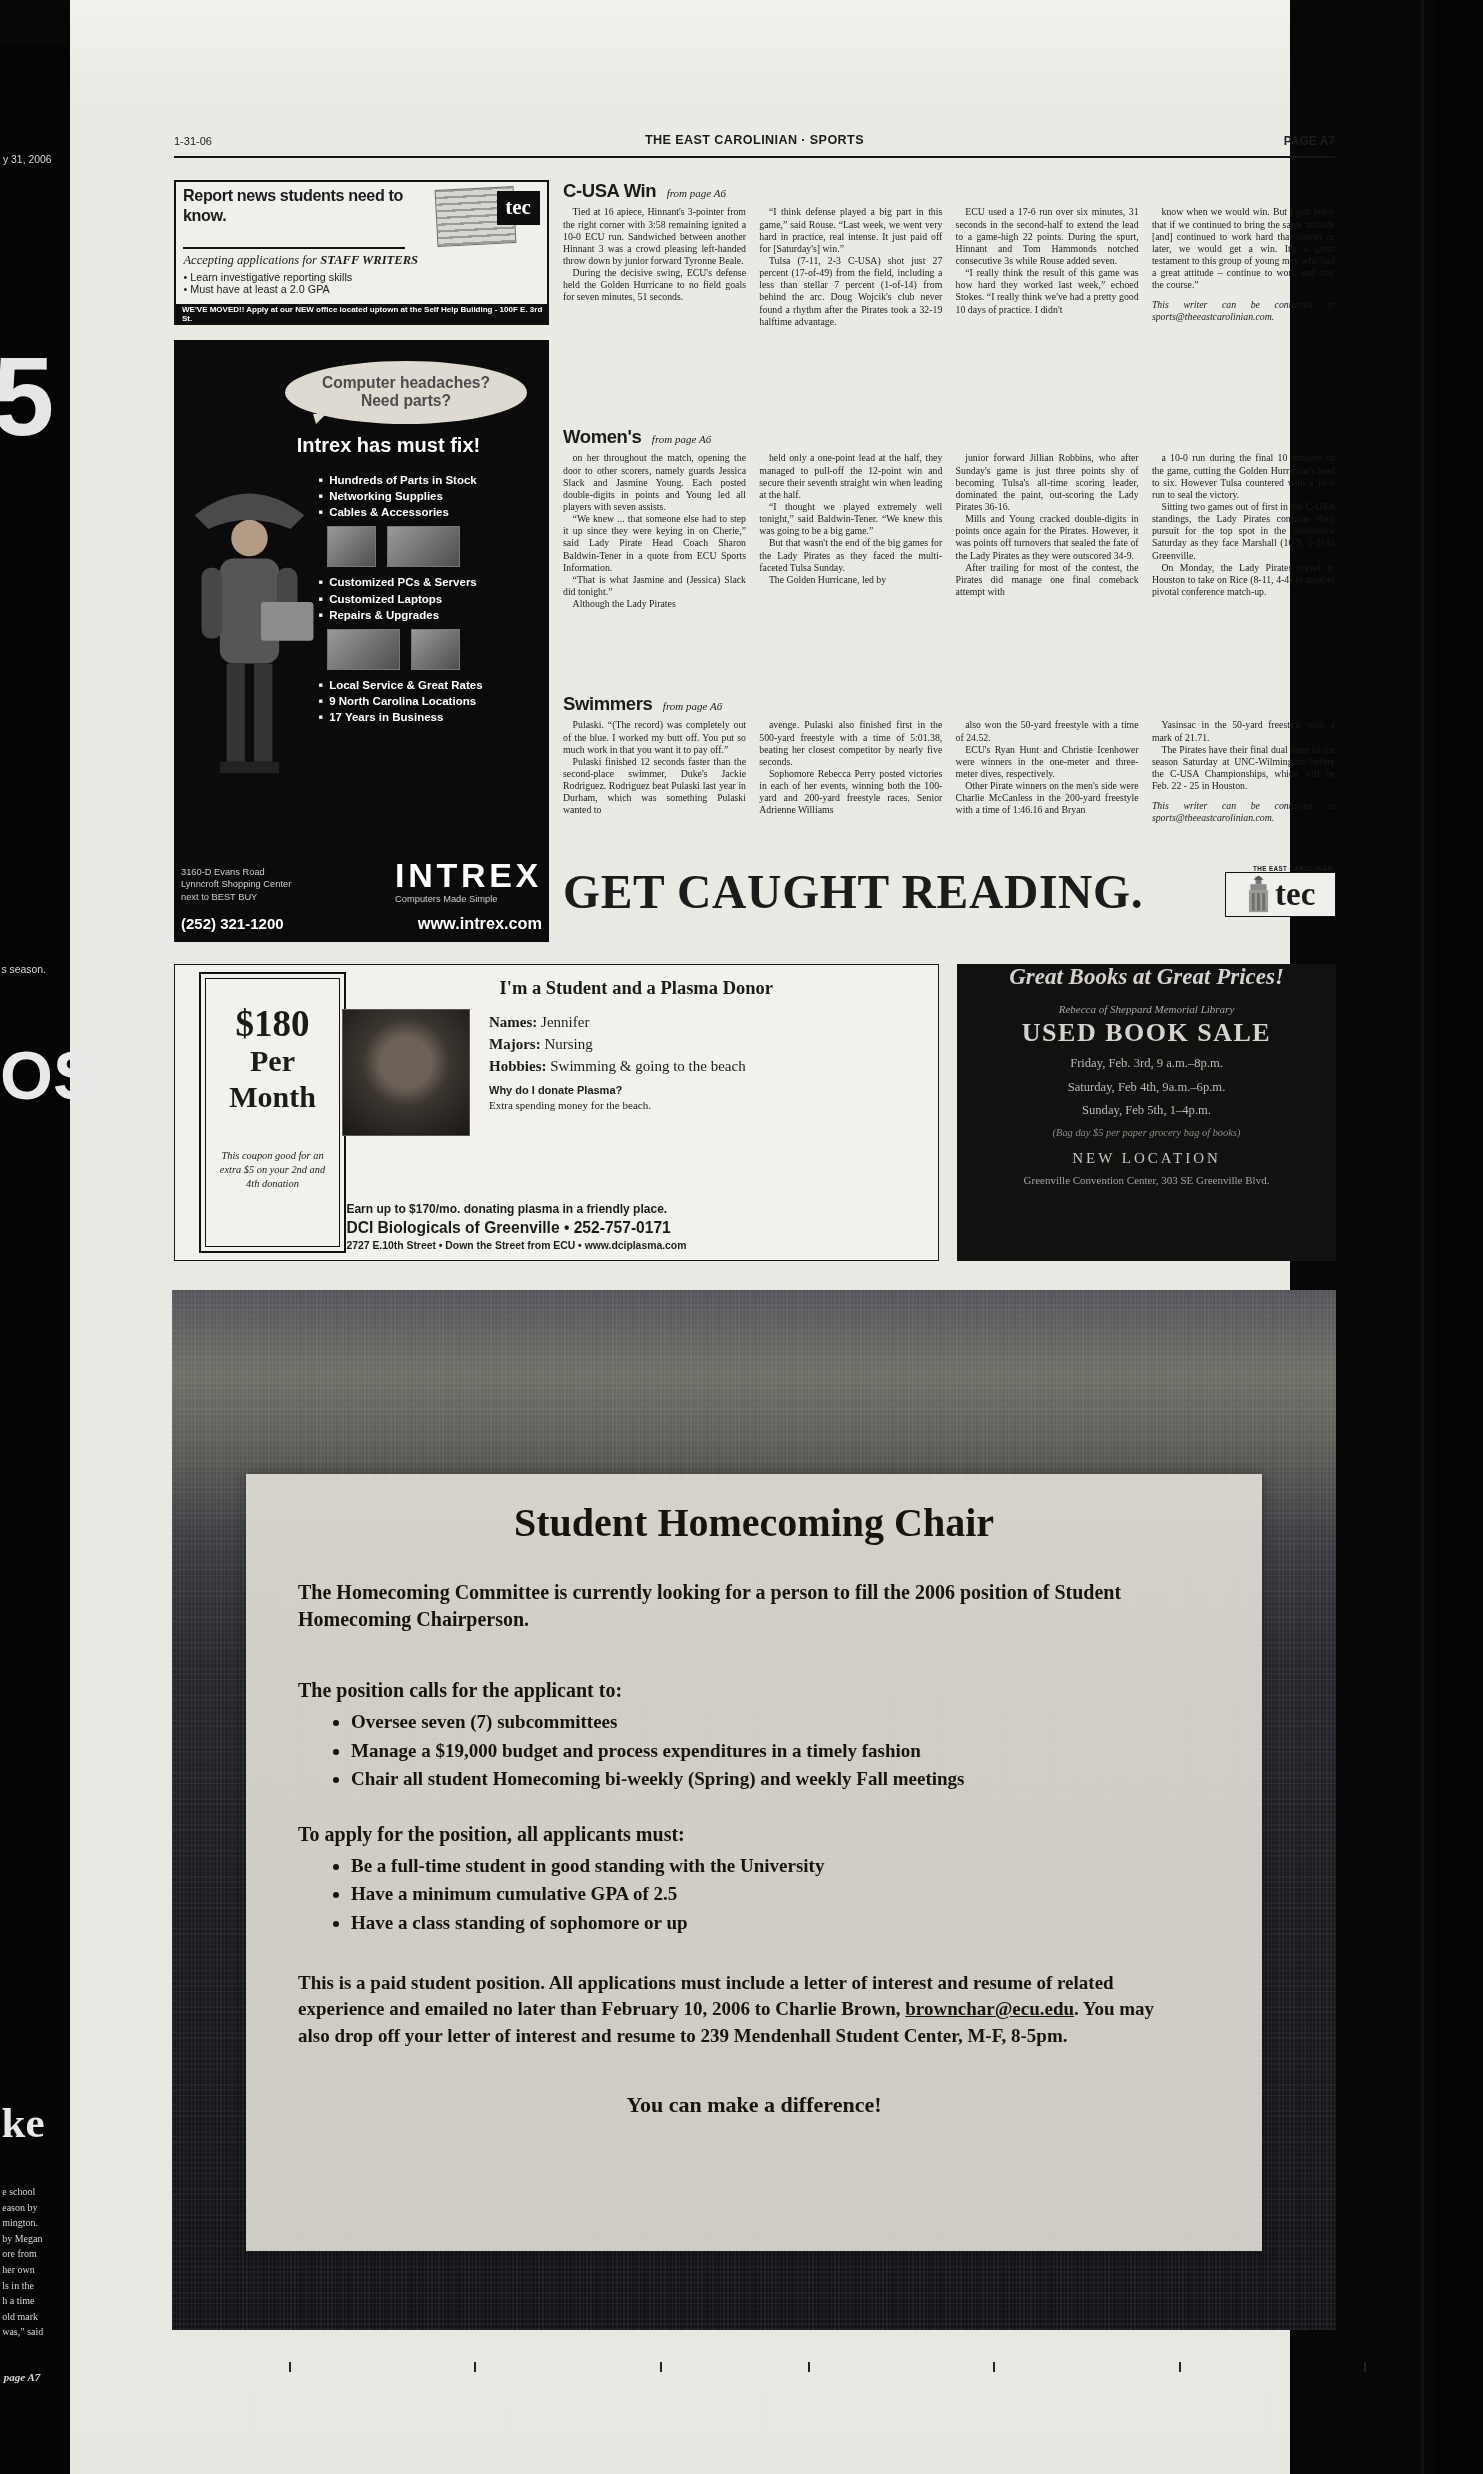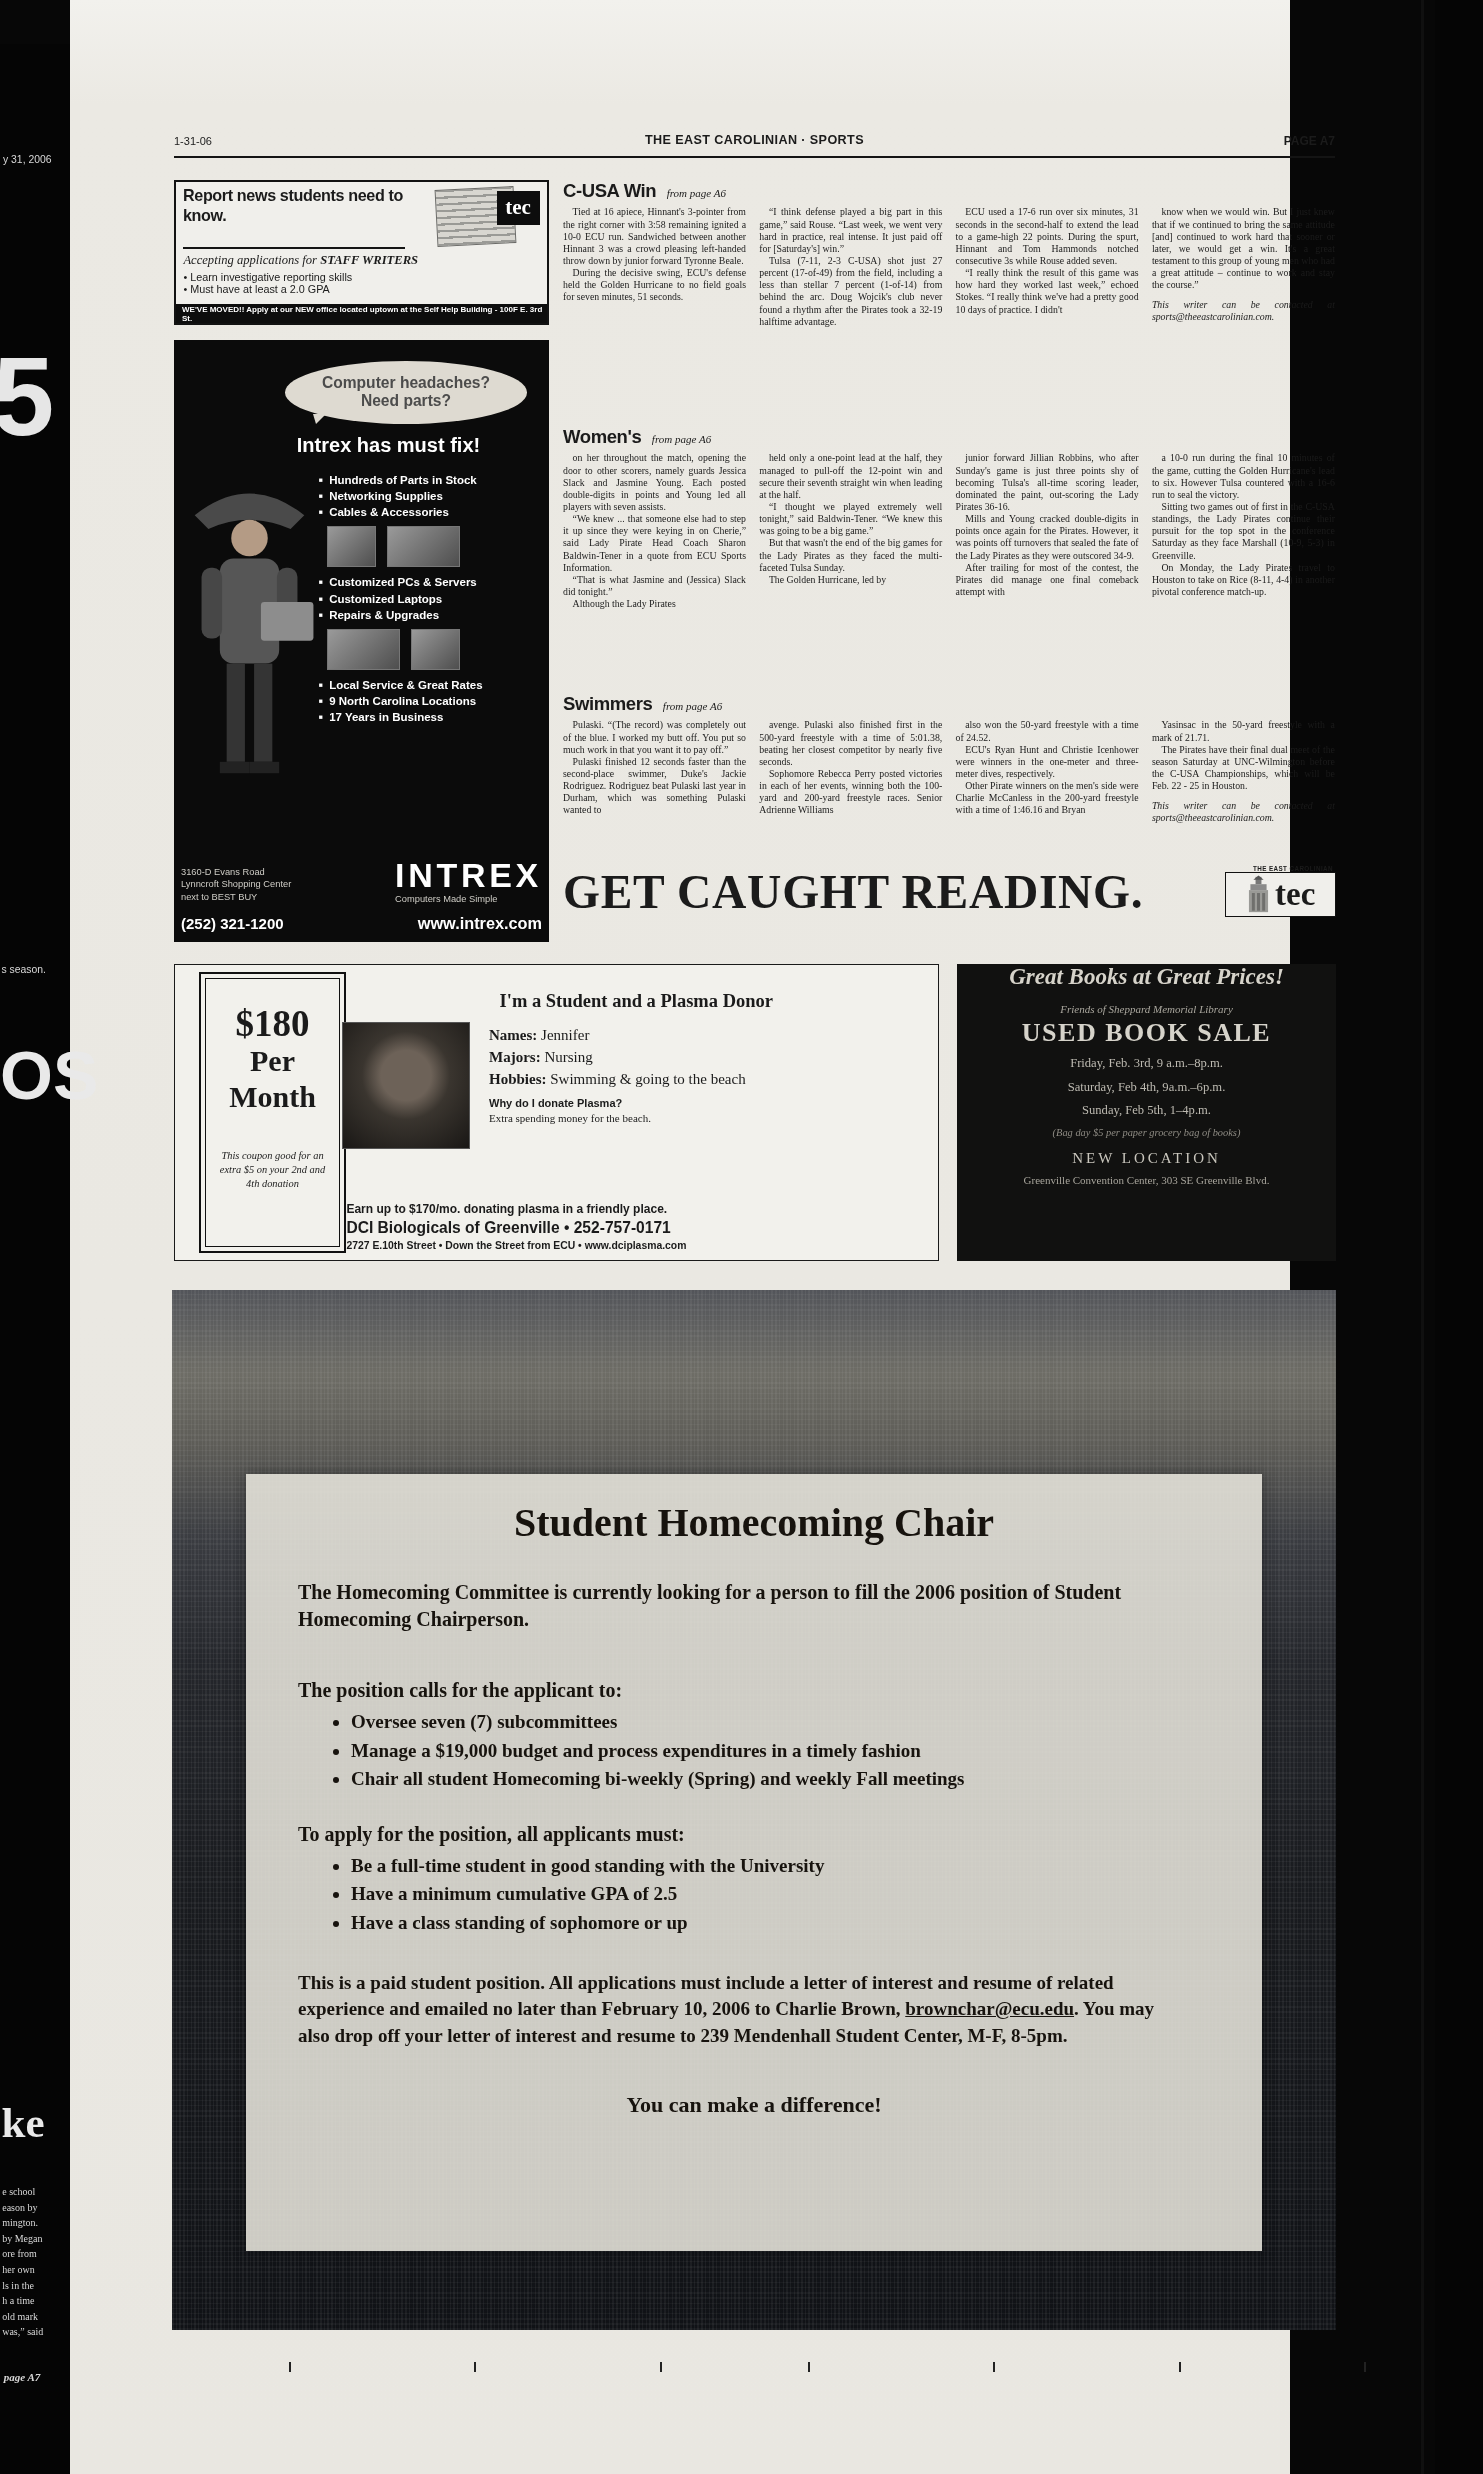--- a/index.html
+++ b/index.html
@@ -88,21 +88,21 @@
   .banner-tec-word{font:bold 33px "Liberation Serif",serif;line-height:33px;}
   
   .plasma{position:absolute;left:104px;top:964px;width:765px;height:297px;background:#f2f1ec;
           border:1.5px solid #1a1a1a;box-sizing:border-box;}
   .coupon{position:absolute;left:24px;top:7.4px;bottom:7.4px;width:147px;border:2.2px solid #111;
           outline:0.7px solid #111;outline-offset:-7.4px;text-align:center;padding-top:30px;box-sizing:border-box;}
   .coupon-amt{font:bold 37px "Liberation Serif",serif;line-height:39px;}
   .coupon-word{font:bold 30px "Liberation Serif",serif;line-height:36px;}
   .coupon-note{margin:34px 16.3px 0;font:italic 10.4px "Liberation Serif",serif;line-height:14px;}
   .plasma-main{position:absolute;left:167px;top:6px;right:7.4px;bottom:6px;}
-  .plasma-title{text-align:center;font:bold 18.5px "Liberation Serif",serif;margin-top:20px;}
+  .plasma-title{text-align:center;font:bold 18.5px "Liberation Serif",serif;margin-top:7px;}
   .plasma-row{display:flex;margin-top:10.4px;gap:19px;}
   .donor-photo{width:126px;height:125px;flex:none;border:0.7px solid #555;
                background:radial-gradient(circle at 50% 42%,#6d6258 0 25px,#3a352f 44px,#191715 100%);}
   .donor-info{padding-top:1.5px;}
   .donor-line{font:15px "Liberation Serif",serif;line-height:22px;}
   .donor-line b{font-weight:bold;}
   .why-q{font:bold 11px "Liberation Sans",sans-serif;margin-top:7.4px;}
   .why-a{font:11px "Liberation Serif",serif;margin-top:3px;}
   .plasma-foot{position:absolute;left:0;bottom:3px;width:475px;text-align:left;padding-left:4.4px;}
   .plasma-earn{font:bold 12px "Liberation Sans",sans-serif;}
@@ -386,21 +386,21 @@
         <div class="plasma-foot">
           <div class="plasma-earn">Earn up to $170/mo. donating plasma in a friendly place.</div>
           <div class="plasma-co">DCI Biologicals of Greenville • 252-757-0171</div>
           <div class="plasma-addr">2727 E.10th Street • Down the Street from ECU • www.dciplasma.com</div>
         </div>
       </div>
     </div>
 
     <div class="booksale">
       <div class="bs-title">Great Books at Great Prices!</div>
-      <div class="bs-org">Friends of Sheppard Memorial Library</div>
+      <div class="bs-org">Rebecca of Sheppard Memorial Library</div>
       <div class="bs-sale">USED BOOK SALE</div>
       <div>
           <div class="sale-day">Friday, Feb. 3rd, 9 a.m.–8p.m.</div>
           <div class="sale-day">Saturday, Feb 4th, 9a.m.–6p.m.</div>
           <div class="sale-day">Sunday, Feb 5th, 1–4p.m.</div>
         </div>
       <div class="bs-note">(Bag day $5 per paper grocery bag of books)</div>
       <div class="bs-newloc">NEW LOCATION</div>
       <div class="bs-venue">Greenville Convention Center, 303 SE Greenville Blvd.</div>
     </div>

